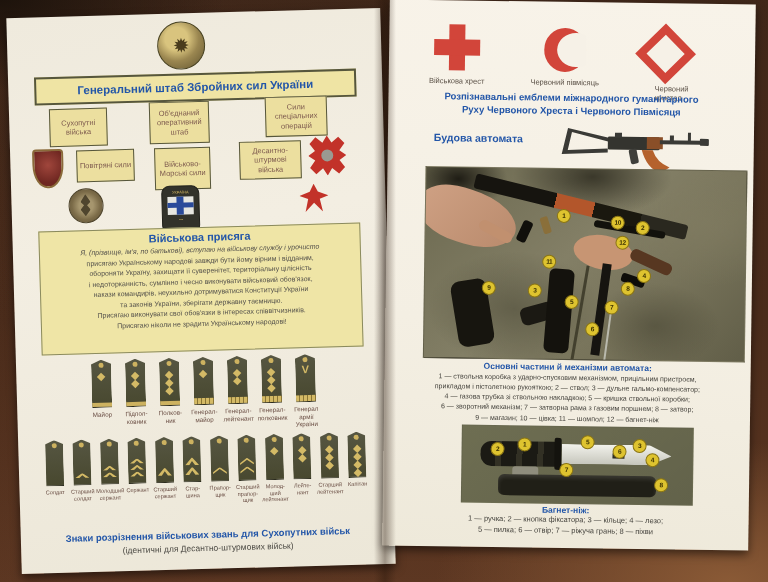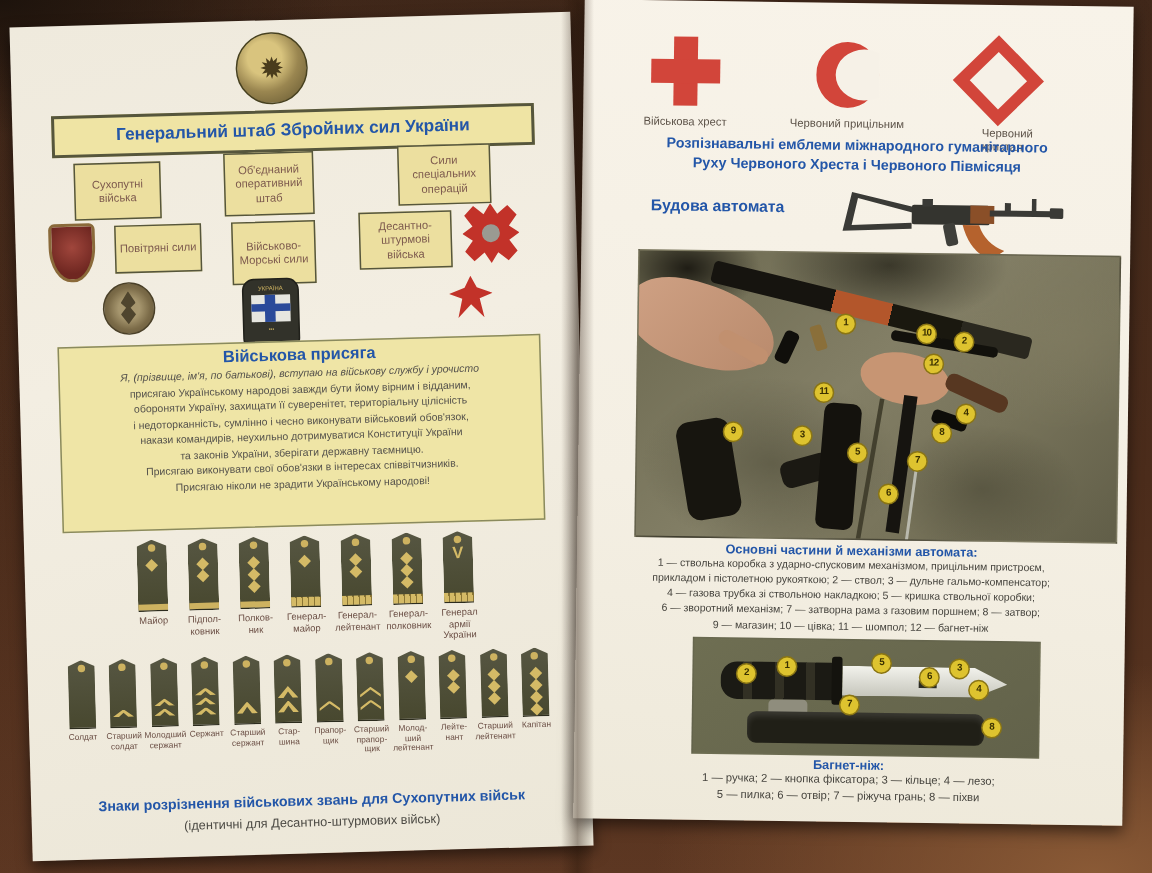--- a/index.html
+++ b/index.html
@@ -408,21 +408,21 @@
           <div class="v"></div>
           <div class="h"></div>
         </div>
       <div class="emb-caption">Військова хрест</div>
     </div>
     <div class="abs emblem-block" style="left:126px;top:26px;">
       <div class="red-crescent">
           <div class="c1"></div>
           <div class="c2"></div>
         </div>
-      <div class="emb-caption">Червоний прицільним</div>
+      <div class="emb-caption">Червоний півмісяць</div>
     </div>
     <div class="abs emblem-block" style="left:226px;top:24px;">
       <div class="red-crystal"></div>
       <div class="emb-caption" style="margin-top:9px;margin-left:40px;">Червоний кристал</div>
     </div>
 
     <div class="abs center blue rp-title">
       <div>Розпізнавальні емблеми міжнародного гуманітарного</div>
       <div>Руху Червоного Хреста і Червоного Півмісяця</div>
     </div>

